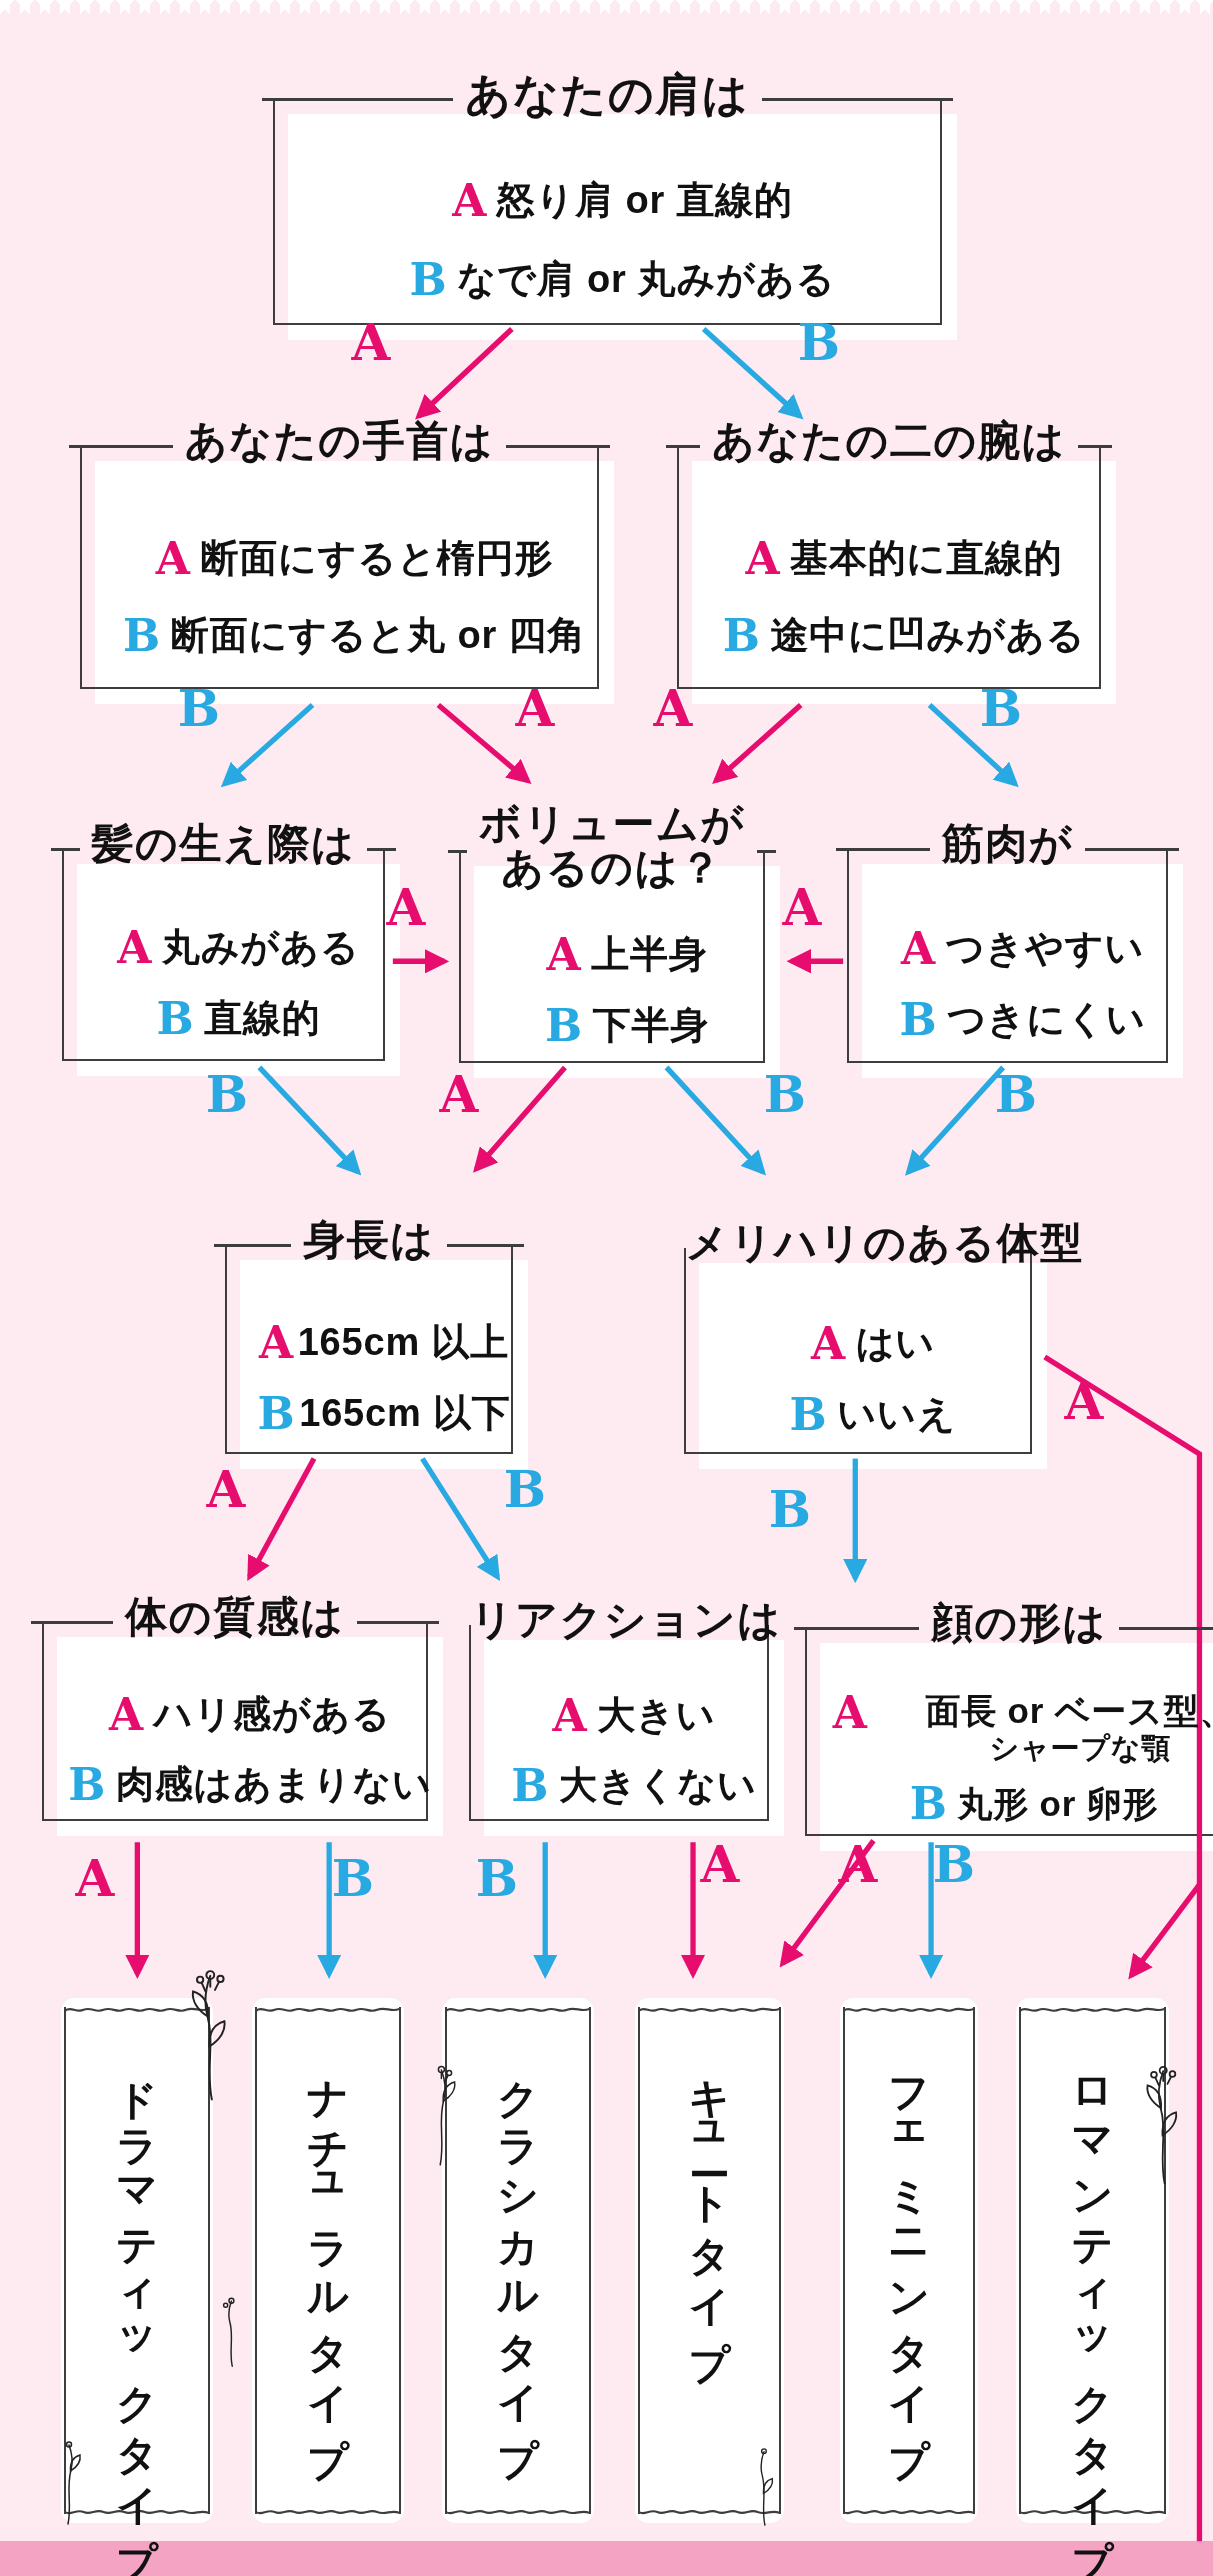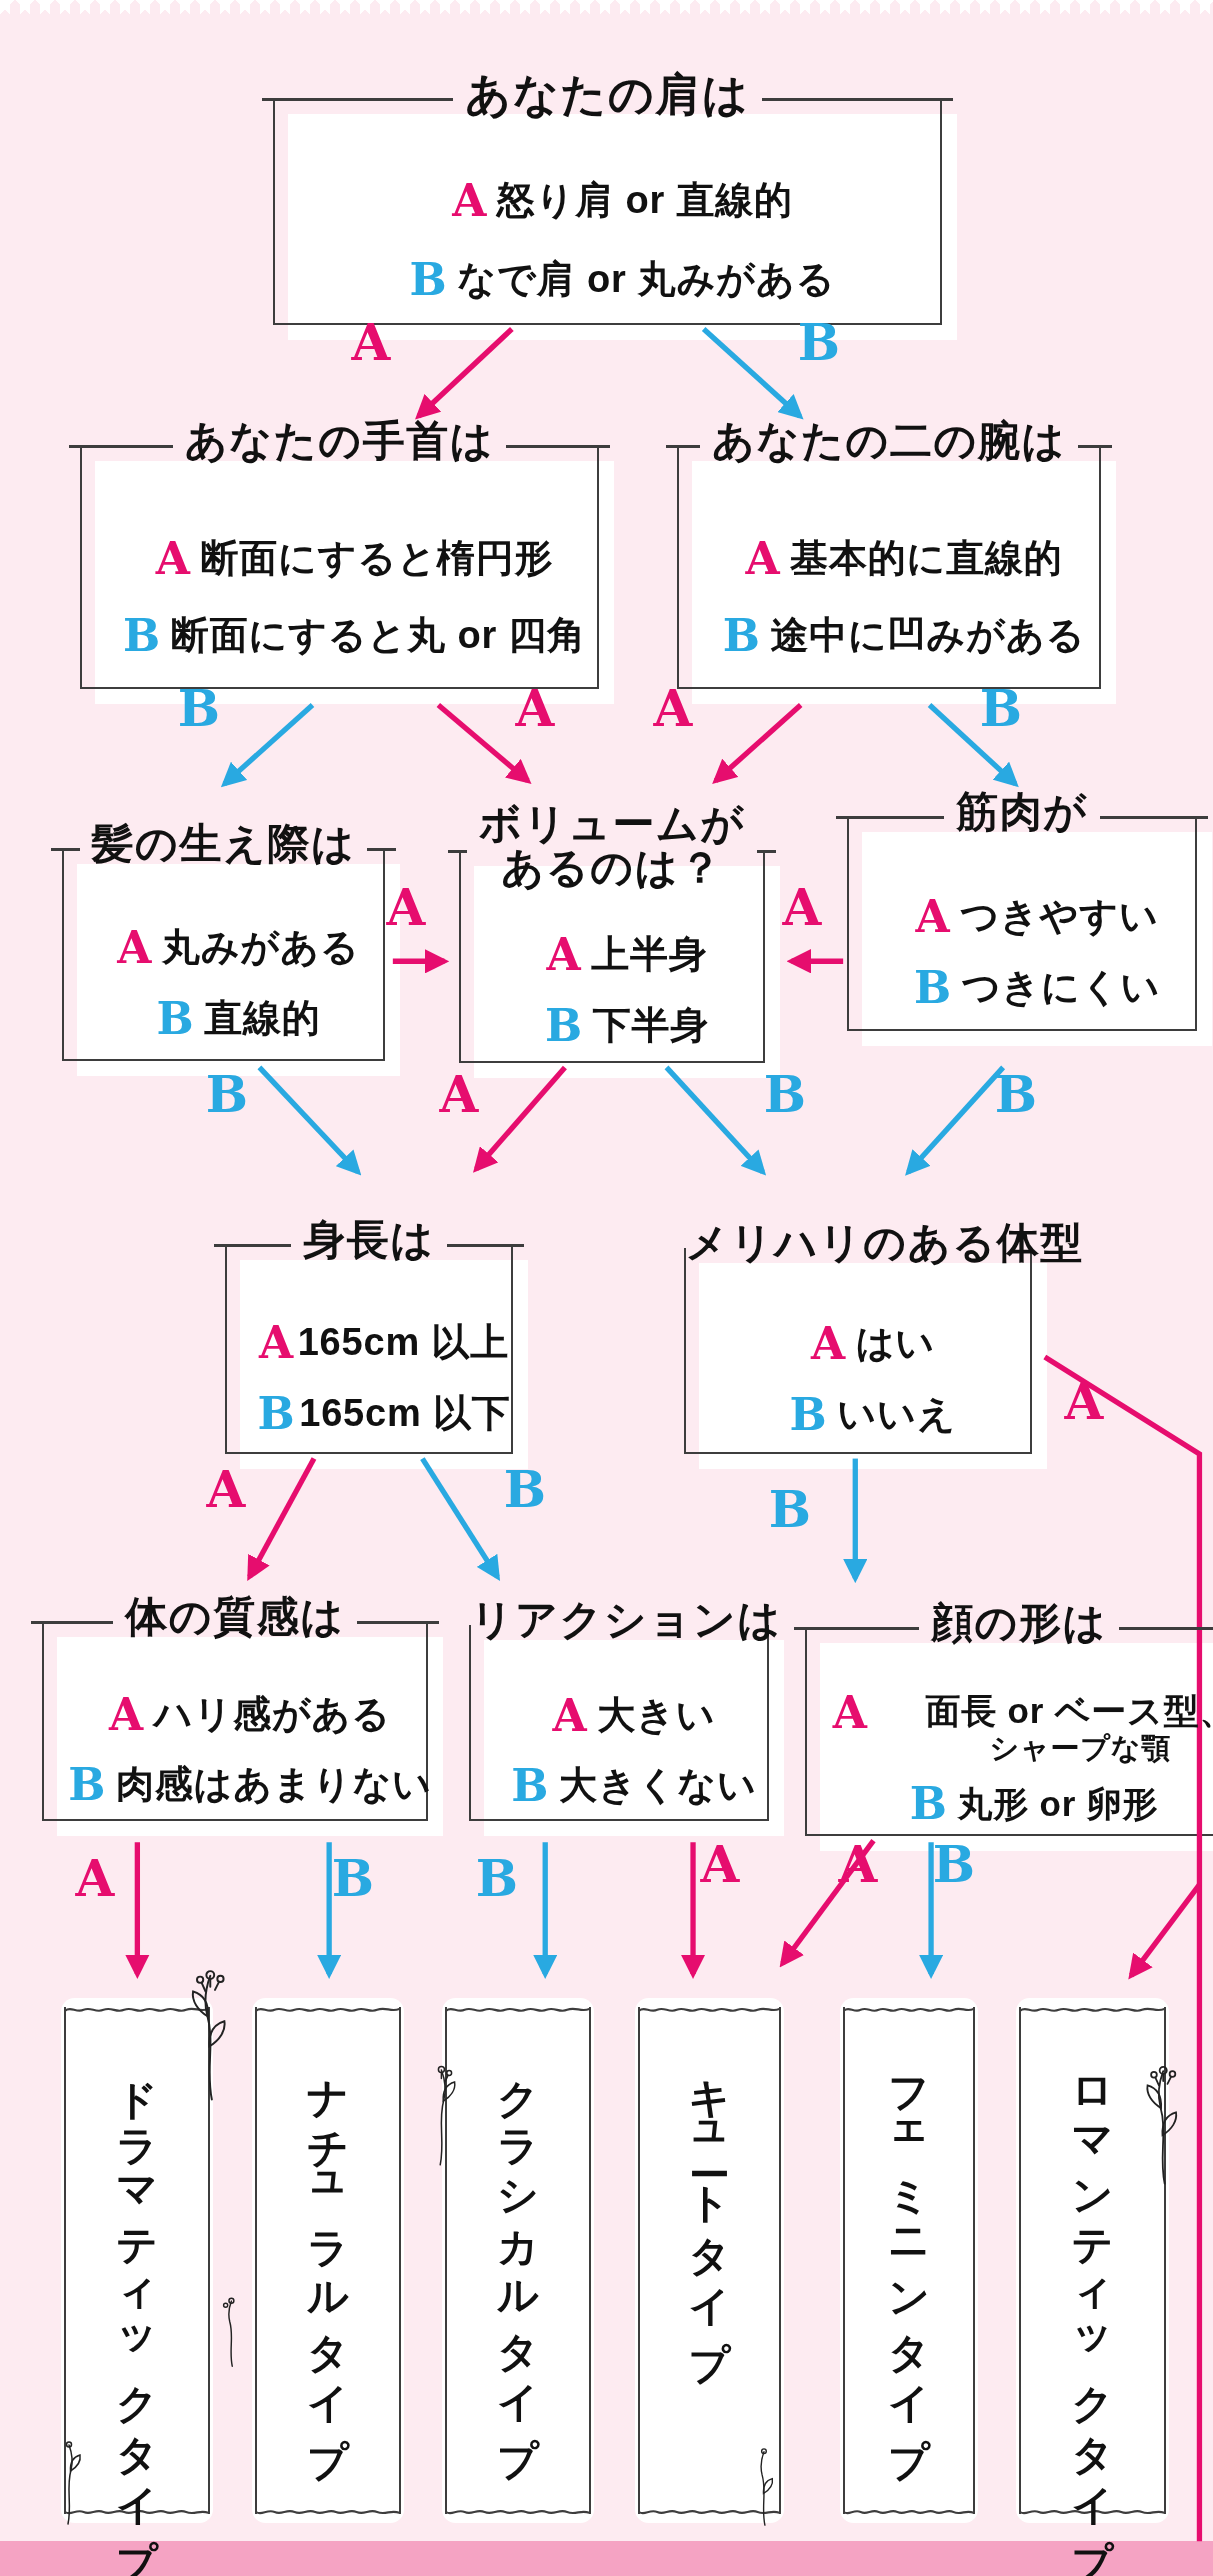--- a/index.html
+++ b/index.html
@@ -229,21 +229,21 @@
         <span class="letter pink">A</span>
         <span class="otext">上半身</span>
       </div>
     <div class="opt">
         <span class="letter blue">B</span>
         <span class="otext">下半身</span>
       </div>
   </div>
 </div>
 
-<div class="qbox" style="left:847px;top:817px;width:350px;height:214px">
+<div class="qbox" style="left:847px;top:849px;width:321px;height:214px">
   <div class="fill"></div>
   <div class="frame"></div>
   <div class="qtitle">
     <span class="tline"></span>
     <span class="ttext">筋肉が</span>
     <span class="tline"></span>
   </div>
   <div class="opts" style="gap:27px;padding-top:27px">
     <div class="opt">
         <span class="letter pink">A</span>

